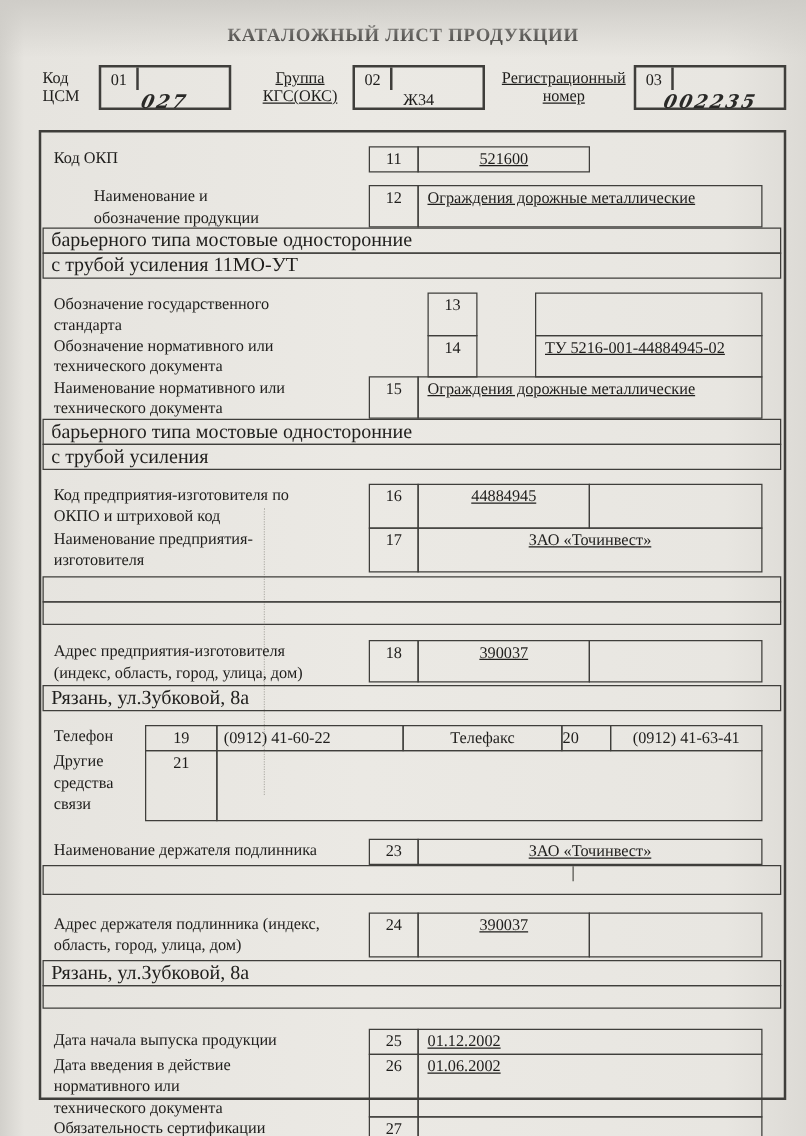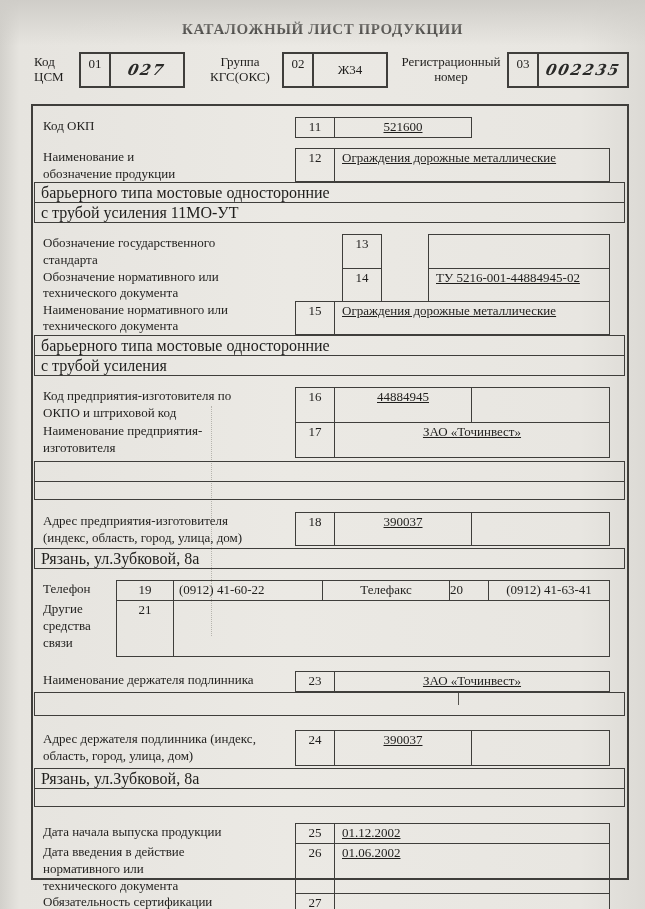--- a/index.html
+++ b/index.html
@@ -10,46 +10,46 @@
   }
   .page::before{
     content:"";position:absolute;left:0;top:0;right:0;height:46px;
     background:linear-gradient(180deg,#cfcdc8 0,rgba(207,205,200,0) 100%);pointer-events:none;
   }
   .title{padding-top:21px;text-align:center;font-weight:bold;font-size:15px;letter-spacing:.6px;}
 
   
   .header{display:flex;align-items:center;margin:14px 12px 0 34px;}
   .hlabel{font-size:13px;line-height:1.15;}
-  .hlabel.center{text-align:center;}
+  .hlabel.center{text-align:center;text-decoration:underline;}
   .hl1{width:40px;}
   .hl2{width:74px;margin-left:18px;text-align:center;}
   .hl3{width:102px;margin-left:12px;}
-  .hbox{display:flex;border:2px solid #3f3e3b;height:36px;box-sizing:border-box;margin-left:5px;}
+  .hbox{display:flex;border:2px solid #3f3e3b;height:36px;box-sizing:border-box;margin-left:5px;flex-direction:column;}
   .hb1{width:106px;}
   .hb2{width:106px;}
   .hb3{width:122px;}
   .hnum{width:28px;border-right:2px solid #3f3e3b;text-align:center;font-size:13px;padding-top:2px;}
   .hval{flex:1;display:flex;align-items:center;justify-content:center;font-size:13px;}
   .handwriting{
     font-family:"DejaVu Serif",serif;font-style:italic;font-weight:600;
     letter-spacing:2px;font-size:15px;transform:skewX(-12deg);color:#2a2a28;
   }
 
   
   .outer{
     position:absolute;left:31px;right:16px;top:104px;bottom:29px;
     border:2px solid #3f3e3b;padding:11px 17px 0 10px;box-sizing:border-box;
   }
   .artifact{position:absolute;left:178px;top:300px;height:230px;border-left:1px dotted #8d8b83;opacity:.55;}
 
   .frow{display:flex;align-items:stretch;position:relative;}
   .flabel{width:252px;flex:none;font-size:13px;line-height:1.28;padding-top:1px;}
   .flabel span{display:block;}
-  .mw160 span{max-width:160px;}
+  .mw160 span{max-width:160px;margin-left:32px;}
   .mw200 span{max-width:200px;}
   .mw215 span{max-width:215px;}
   .mw230 span{max-width:232px;}
   .mw170 span{max-width:172px;}
   .nowrap span{white-space:nowrap;}
 
   .numbox{width:40px;flex:none;border:1px solid #3f3e3b;text-align:center;font-size:13px;padding-top:1px;box-sizing:border-box;}
   .valbox{border:1px solid #3f3e3b;margin-left:-1px;font-size:13px;padding:1px 7px 0;box-sizing:border-box;text-decoration:underline;}
   .valbox.grow{flex:1;}
   .valbox.w138{width:138px;flex:none;}

